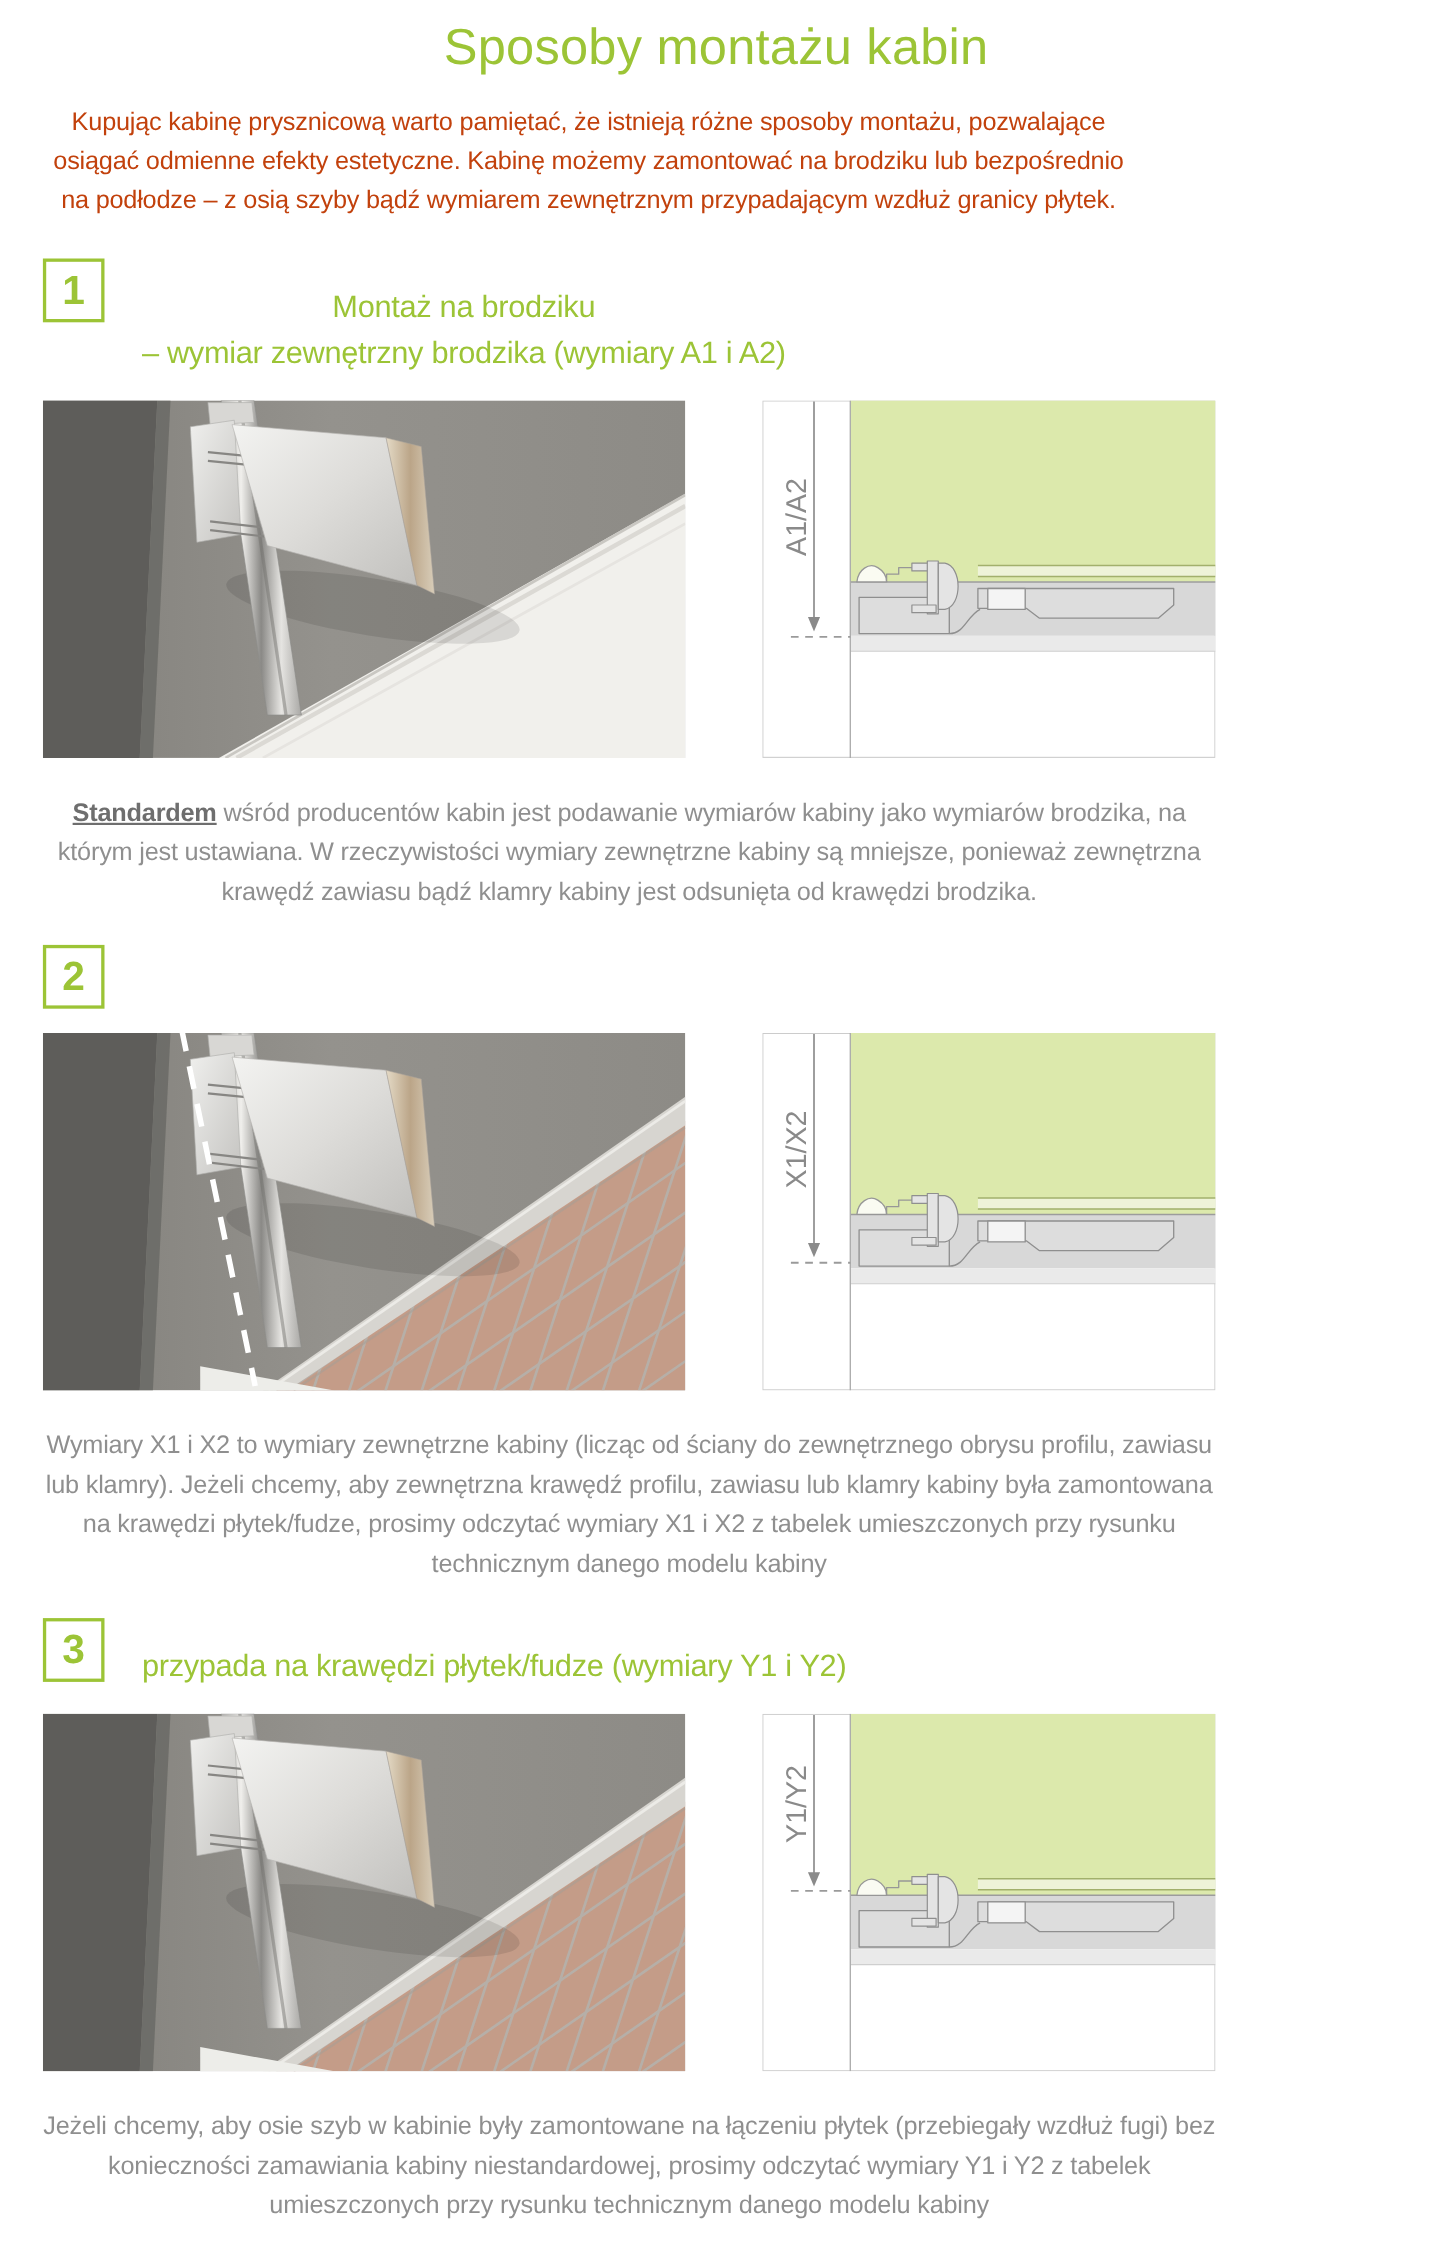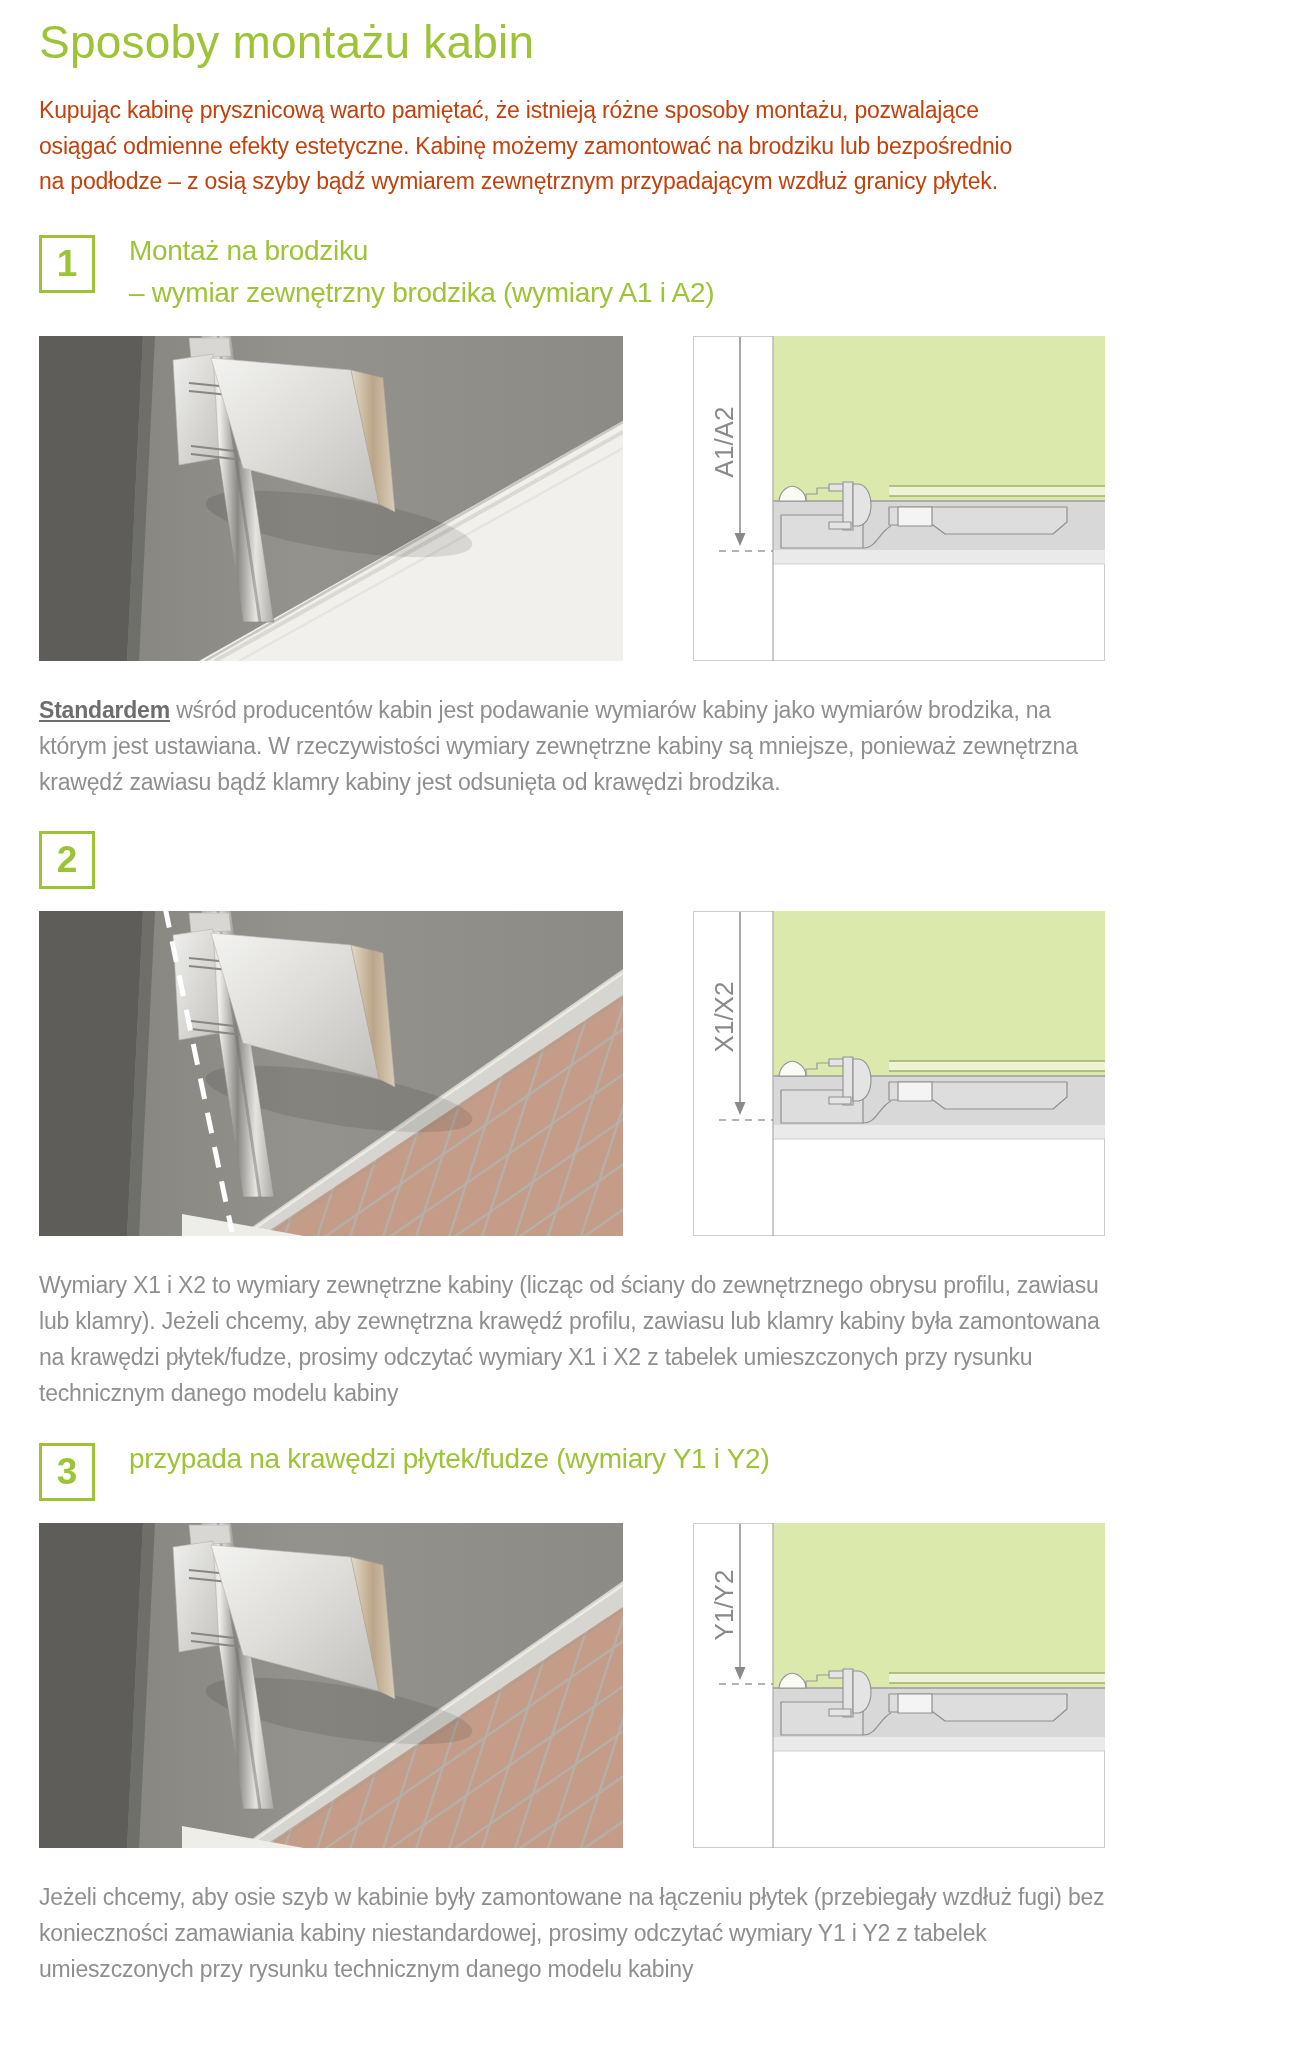--- a/index.html
+++ b/index.html
@@ -1,39 +1,39 @@
 <!DOCTYPE html>
 <html lang="pl"><head>
 <meta charset="utf-8">
 <style>
   html,body{margin:0;padding:0;background:#ffffff;}
   body{
     width:1302px;height:2046px;overflow:hidden;
     font-family:"Liberation Sans","DejaVu Sans",sans-serif;
     -webkit-font-smoothing:antialiased;
   }
-  .page{padding:14px 39px 0 39px;}
+  .page{padding:14px 39px 0 39px;text-align:center;}
   h1{
     margin:2px 0 24px 0;
     font-size:46px;font-weight:400;line-height:1.15;
     color:#9cc436;letter-spacing:.2px;
   }
   .intro{
     margin:0 0 30px 0;max-width:992px;
     font-size:23px;line-height:1.55;color:#c2410c;letter-spacing:-0.2px;
   }
   section{margin:0;}
   .section-head{display:flex;gap:34px;align-items:flex-start;margin:0 0 22px 0;}
   .num-box{
     flex:0 0 auto;width:50px;height:52px;margin-top:5px;
     border:3px solid #9cc436;color:#9cc436;
     display:flex;align-items:center;justify-content:center;
     font-size:37px;font-weight:bold;
   }
-  .heading{font-size:28px;line-height:1.5;color:#9cc436;letter-spacing:-0.3px;}
+  .heading{font-size:28px;line-height:1.5;color:#9cc436;letter-spacing:-0.3px;margin-top:28px;}
   .figures{display:flex;gap:70px;margin:0 0 32px 0;}
   .photo{width:584px;height:325px;flex:0 0 auto;}
   .diagram{width:412px;height:325px;flex:0 0 auto;}
   .photo svg,.diagram svg{display:block;}
   .note{
     margin:0 0 26px 0;max-width:1066px;
     font-size:23px;line-height:1.56;color:#8f8f8f;letter-spacing:-0.2px;
   }
   .note b{color:#6e6e6e;font-weight:bold;text-decoration:underline;}
 </style>

